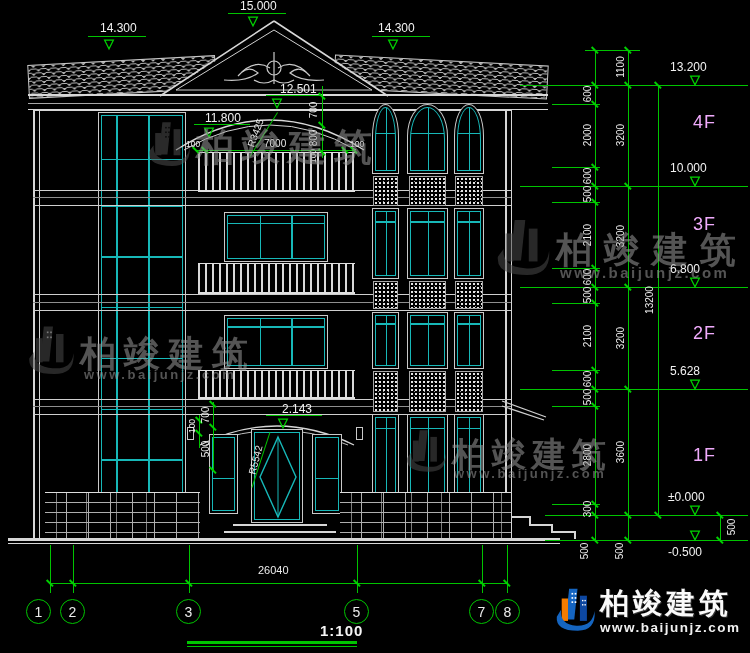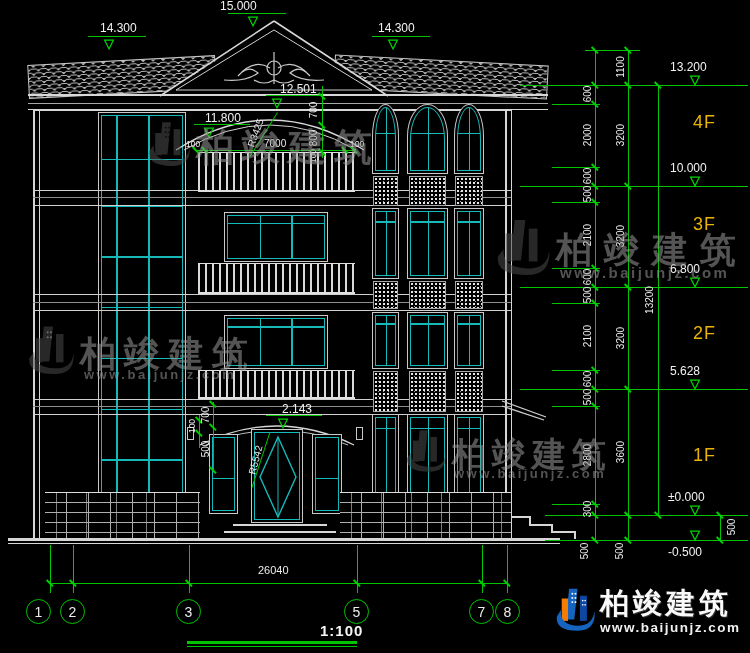--- a/index.html
+++ b/index.html
@@ -8,21 +8,21 @@
   #canvas *{box-sizing:border-box;}
   .c{position:absolute;}
   .wl{background:#d6d6d6;}
   .gl{background:#00c400;}
   .dt{color:#ececec;font-size:10px;line-height:1;white-space:nowrap;}
   .sm{font-size:8.5px;}
   .vt{transform:translate(-50%,-50%) rotate(-90deg);transform-origin:center;}
   .tri{color:#00cf00;font-size:13px;line-height:1;}
   .tk{width:9px;height:1.5px;background:#00cf00;transform:translate(-50%,-50%) rotate(45deg);}
   .lvl{color:#f2f2f2;font-size:12px;line-height:1;white-space:nowrap;}
-  .flr{color:#eab308;font-size:18px;line-height:1;letter-spacing:1px;}
+  .flr{color:#f0abfc;font-size:18px;line-height:1;letter-spacing:1px;}
   .band{border-top:1.5px solid #cfcfcf;border-bottom:1.5px solid #cfcfcf;
         background:linear-gradient(transparent 0 45%,#8f8f8f 45% calc(45% + 1px),transparent 0);}
   .tile{border:1px solid #c8c8c8;background-color:#000;background-image:
         radial-gradient(circle at 50% 118%,transparent 52%,#b3b3b3 54% 63%,transparent 65%),
         radial-gradient(circle at 50% 118%,transparent 52%,#b3b3b3 54% 63%,transparent 65%);
         background-size:10px 8px,10px 8px;background-position:0 0,5px 4px;}
   .cornice{border-top:2px solid #d8d8d8;border-bottom:1.5px solid #d8d8d8;background:
         linear-gradient(transparent 0 55%,#a8a8a8 55% calc(55% + 1px),transparent 0);}
   .spk{border:1px solid #a8a8a8;background-color:#000;background-image:
        radial-gradient(#e6e6e6 .8px,transparent 1.1px),
@@ -244,21 +244,21 @@
 
     <i class="c wl" style="left:8px;top:538px;width:552px;height:2.5px;"></i>
     <i class="c wl" style="left:8px;top:543px;width:552px;height:1px;"></i>
   </div>
 
   <div class="c" style="left:0;top:0;width:750px;height:653px;">
 
     <span class="c lvl" style="left:100px;top:22px;">14.300</span>
     <i class="c gl" style="left:88px;top:36px;width:58px;height:1.2px;"></i>
     <b class="c tri" style="left:104px;top:37px;">▽</b>
-    <span class="c lvl" style="left:220px;top:0px;">15.000</span>
+    <span class="c lvl" style="left:240px;top:0px;">15.000</span>
     <i class="c gl" style="left:228px;top:13px;width:58px;height:1.2px;"></i>
     <b class="c tri" style="left:248px;top:14px;">▽</b>
     <span class="c lvl" style="left:378px;top:22px;">14.300</span>
     <i class="c gl" style="left:372px;top:36px;width:58px;height:1.2px;"></i>
     <b class="c tri" style="left:388px;top:37px;">▽</b>
 
     <span class="c lvl" style="left:280px;top:83px;">12.501</span>
     <i class="c gl" style="left:266px;top:95px;width:56px;height:1.2px;"></i>
     <b class="c tri" style="left:272px;top:96px;">▽</b>
     <span class="c lvl" style="left:205px;top:112px;">11.800</span>

